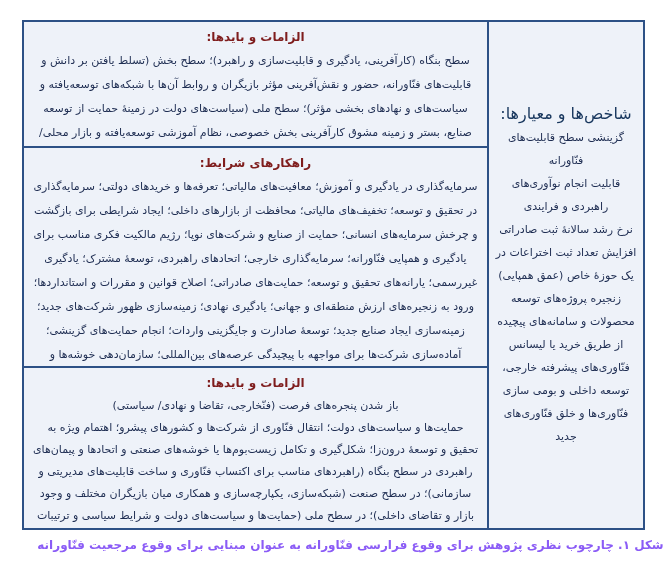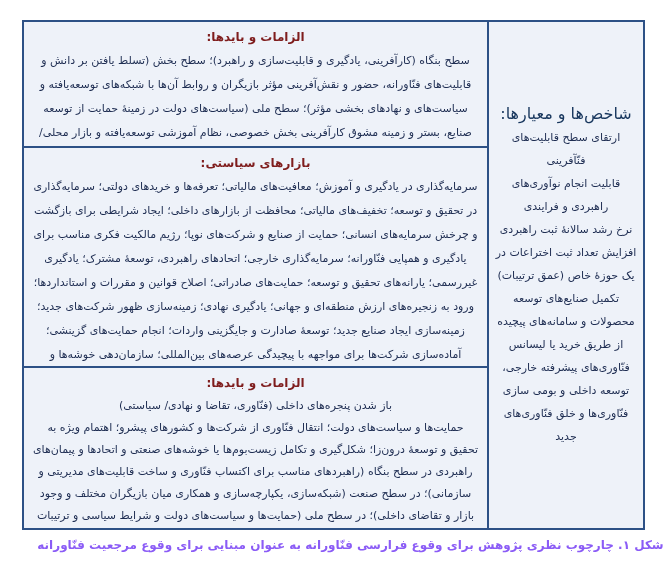--- a/index.html
+++ b/index.html
@@ -97,42 +97,42 @@
 </style>
 </head>
 <body>
 
 <div class="page">
 
   <div class="frame">
 
     <div class="col-indicators">
       <div class="cell-header">شاخص‌ها و معیارها:</div>
-      <div class="indicator-item">ارتقای سطح قابلیت‌های فنّآفرینی</div>
+      <div class="indicator-item">گزینشی سطح قابلیت‌های فنّاورانه</div>
       <div class="indicator-item">قابلیت انجام نوآوری‌های راهبردی و فرایندی</div>
-      <div class="indicator-item">نرخ رشد سالانهٔ ثبت راهبردی</div>
-      <div class="indicator-item">افزایش تعداد ثبت اختراعات در یک حوزهٔ خاص (عمق ترتیبات)</div>
-      <div class="indicator-item">تکمیل صنایع‌های توسعه محصولات و سامانه‌های پیچیده از طریق خرید یا لیسانس فنّاوری‌های پیشرفته خارجی، توسعه داخلی و بومی سازی فنّاوری‌ها و خلق فنّاوری‌های جدید</div>
+      <div class="indicator-item">نرخ رشد سالانهٔ ثبت صادراتی</div>
+      <div class="indicator-item">افزایش تعداد ثبت اختراعات در یک حوزهٔ خاص (عمق همپایی)</div>
+      <div class="indicator-item">زنجیره پروژه‌های توسعه محصولات و سامانه‌های پیچیده از طریق خرید یا لیسانس فنّاوری‌های پیشرفته خارجی، توسعه داخلی و بومی سازی فنّاوری‌ها و خلق فنّاوری‌های جدید</div>
     </div>
 
     <div class="col-main">
 
       <div class="section sec-1">
         <div class="cell-header">الزامات و بایدها:</div>
         <p>سطح بنگاه (کارآفرینی، یادگیری و قابلیت‌سازی و راهبرد)؛ سطح بخش (تسلط یافتن بر دانش و قابلیت‌های فنّاورانه، حضور و نقش‌آفرینی مؤثر بازیگران و روابط آن‌ها با شبکه‌های توسعه‌یافته و سیاست‌های و نهادهای بخشی مؤثر)؛ سطح ملی (سیاست‌های دولت در زمینهٔ حمایت از توسعه صنایع، بستر و زمینه مشوق کارآفرینی بخش خصوصی، نظام آموزشی توسعه‌یافته و بازار محلی/ داخلی بزرگ)</p>
       </div>
 
       <div class="section sec-2">
-        <div class="cell-header">بازارهای سیاستی:</div>
+        <div class="cell-header">راهکارهای شرایط:</div>
         <p>سرمایه‌گذاری در یادگیری و آموزش؛ معافیت‌های مالیاتی؛ تعرفه‌ها و خریدهای دولتی؛ سرمایه‌گذاری در تحقیق و توسعه؛ تخفیف‌های مالیاتی؛ محافظت از بازارهای داخلی؛ ایجاد شرایطی برای بازگشت و چرخش سرمایه‌های انسانی؛ حمایت از صنایع و شرکت‌های نوپا؛ رژیم مالکیت فکری مناسب برای یادگیری و همپایی فنّاورانه؛ سرمایه‌گذاری خارجی؛ اتحادهای راهبردی، توسعهٔ مشترک؛ یادگیری غیررسمی؛ یارانه‌های تحقیق و توسعه؛ حمایت‌های صادراتی؛ اصلاح قوانین و مقررات و استانداردها؛ ورود به زنجیره‌های ارزش منطقه‌ای و جهانی؛ یادگیری نهادی؛ زمینه‌سازی ظهور شرکت‌های جدید؛ زمینه‌سازی ایجاد صنایع جدید؛ توسعهٔ صادارت و جایگزینی واردات؛ انجام حمایت‌های گزینشی؛ آماده‌سازی شرکت‌ها برای مواجهه با پیچیدگی عرصه‌های بین‌المللی؛ سازمان‌دهی خوشه‌ها و بلوک‌های صنعتی</p>
       </div>
 
       <div class="section sec-3">
         <div class="cell-header">الزامات و بایدها:</div>
-        <p>باز شدن پنجره‌های داخلی (فنّاوری، تقاضا و نهادی/ سیاستی)</p>
+        <p>باز شدن پنجره‌های فرصت (فنّخارجی، تقاضا و نهادی/ سیاستی)</p>
         <p>حمایت‌ها و سیاست‌های دولت؛ انتقال فنّاوری از شرکت‌ها و کشورهای پیشرو؛ اهتمام ویژه به تحقیق و توسعهٔ درون‌زا؛ شکل‌گیری و تکامل زیست‌بوم‌ها یا خوشه‌های صنعتی و اتحادها و پیمان‌های راهبردی در سطح بنگاه (راهبردهای مناسب برای اکتساب فنّاوری و ساخت قابلیت‌های مدیریتی و سازمانی)؛ در سطح صنعت (شبکه‌سازی، یکپارچه‌سازی و همکاری میان بازیگران مختلف و وجود بازار و تقاضای داخلی)؛ در سطح ملی (حمایت‌ها و سیاست‌های دولت و شرایط سیاسی و ترتیبات نهادی)</p>
       </div>
 
     </div>
   </div>
 
   <div class="caption">شکل ۱. چارچوب نظری پژوهش برای وقوع فرارسی فنّاورانه به عنوان مبنایی برای وقوع مرجعیت فنّاورانه</div>
 
 </div>
 

